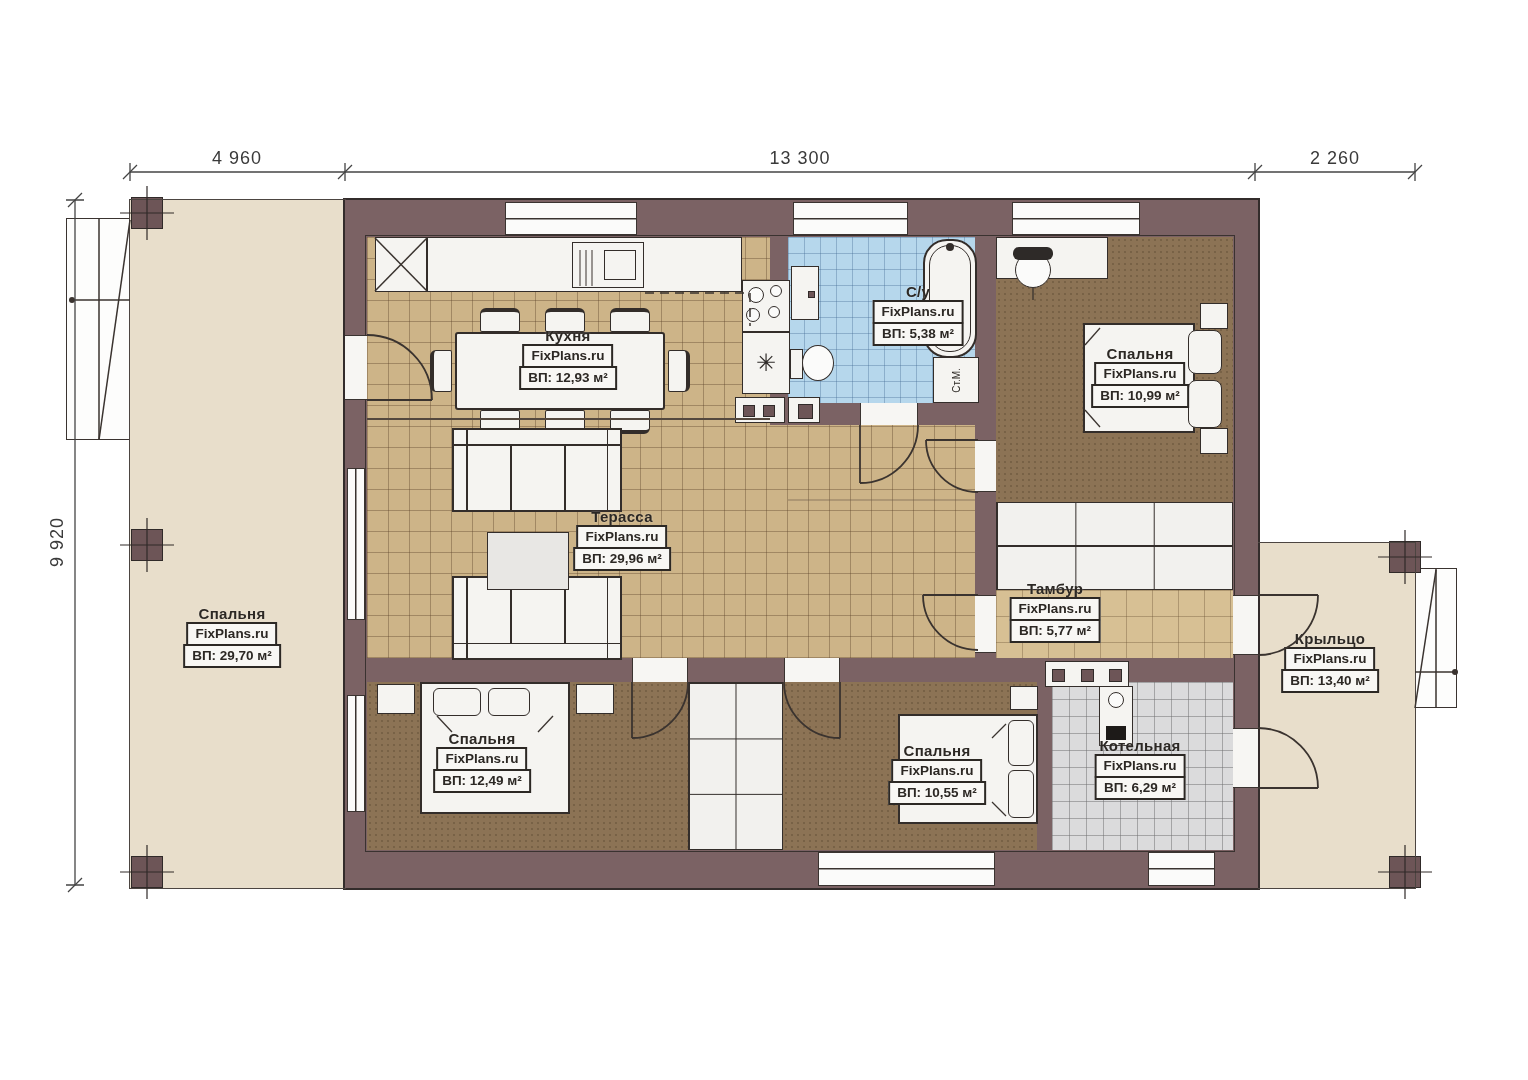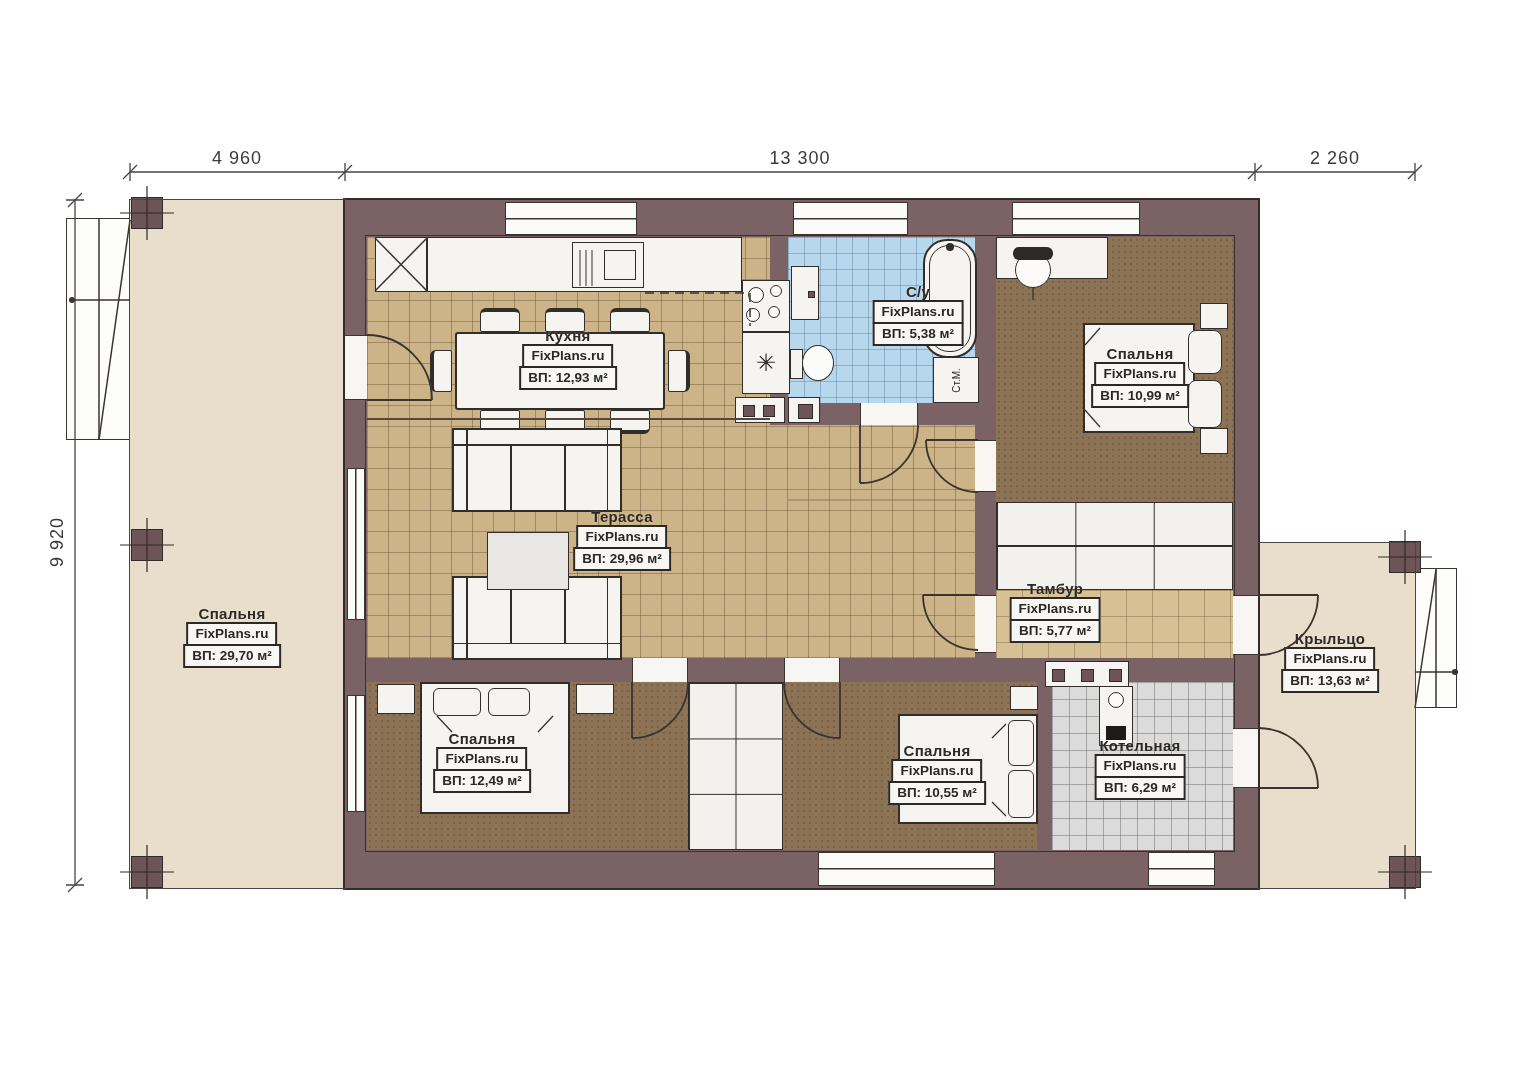--- a/index.html
+++ b/index.html
@@ -218,21 +218,21 @@
   <div class="rl-box">ВП: 5,77 м²</div>
 </div>
 <div class="room-label" style="left:232px;top:605px;">
   <div class="rl-title">Спальня</div>
   <div class="rl-box">FixPlans.ru</div>
   <div class="rl-box">ВП: 29,70 м²</div>
 </div>
 <div class="room-label" style="left:1330px;top:630px;">
   <div class="rl-title">Крыльцо</div>
   <div class="rl-box">FixPlans.ru</div>
-  <div class="rl-box">ВП: 13,63 м²</div>
+  <div class="rl-box">ВП: 13,40 м²</div>
 </div>
 <div class="room-label" style="left:482px;top:730px;">
   <div class="rl-title">Спальня</div>
   <div class="rl-box">FixPlans.ru</div>
   <div class="rl-box">ВП: 12,49 м²</div>
 </div>
 <div class="room-label" style="left:937px;top:742px;">
   <div class="rl-title">Спальня</div>
   <div class="rl-box">FixPlans.ru</div>
   <div class="rl-box">ВП: 10,55 м²</div>

